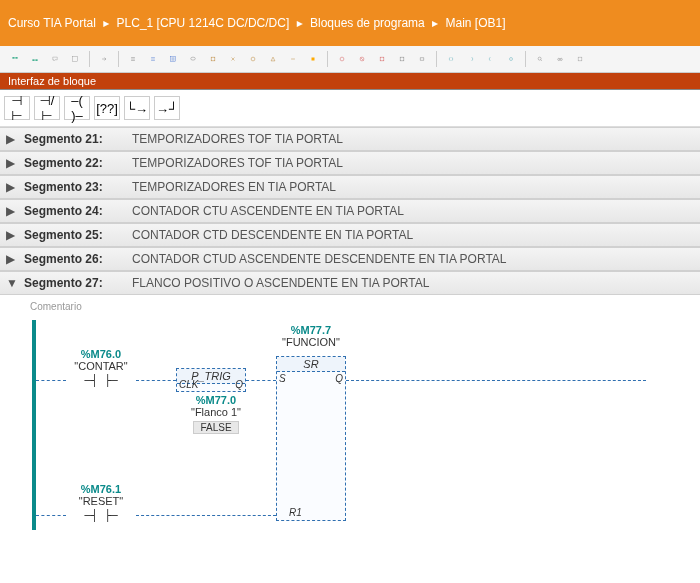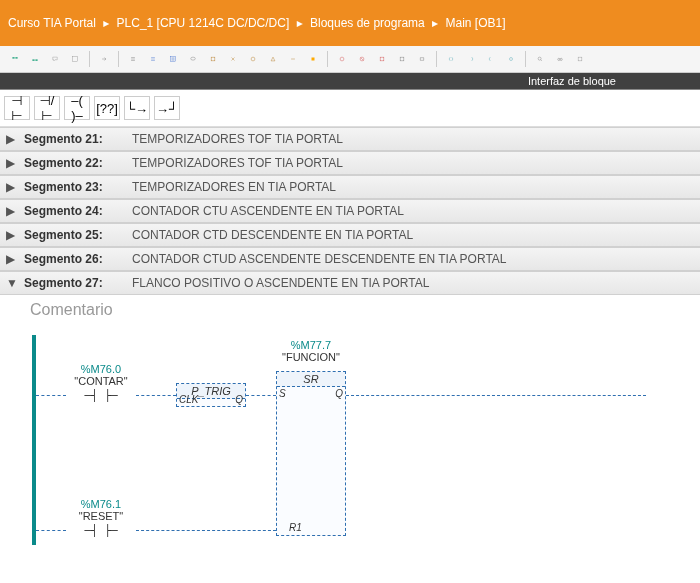--- a/index.html
+++ b/index.html
@@ -32,24 +32,24 @@
     width: 18px; height: 18px;
     display: inline-flex;
     align-items: center; justify-content: center;
     border: none; background: transparent;
     cursor: pointer;
     color: #444;
   }
   .tb-btn svg { width: 14px; height: 14px; }
   .tb-sep { width: 1px; height: 16px; background: #ccc; margin: 0 3px; }
   .interface-bar {
-    background: #404040;
+    background: #c2410c;
     color: #fff;
-    text-align: right;
-    padding: 2px 84px 2px 8px;
+    text-align: left;
+    padding: 2px 64px 2px 8px;
     font-size: 11px;
     border-bottom: 1px solid #888;
   }
   .lad-toolbar {
     display: flex;
     gap: 4px;
     padding: 6px 4px;
     border-bottom: 1px solid #ddd;
     background: #fff;
   }
@@ -79,34 +79,34 @@
     cursor: pointer;
   }
   .seg-title { font-weight: bold; min-width: 100px; }
   .seg-desc { color: #555; }
   .expanded-body {
     background: #fff;
     padding: 6px 6px 6px 30px;
   }
   .comment-lbl {
     color: #999;
-    font-size: 16px;
-    margin-bottom: 16px;
+    font-size: 10px;
+    margin-bottom: 8px;
   }
   .network {
     position: relative;
     height: 210px;
     border-left: 4px solid #0a8a8a;
     margin-left: 2px;
   }
   .rail-dash {
     position: absolute;
     border-top: 1px dashed #2f6fb0;
   }
-  .tag-addr { color: #0a8a8a; font-weight: normal; text-align: center; font-size: 11px; }
+  .tag-addr { color: #0a8a8a; font-weight: bold; text-align: center; font-size: 11px; }
   .tag-name { color: #333; text-align: center; font-size: 11px; }
   .contact {
     position: absolute;
     text-align: center;
     width: 80px;
   }
   .contact-sym {
     margin-top: 2px;
     font-family: monospace;
   }
@@ -363,20 +363,25 @@
         <div class="tag-addr">%M76.0</div>
         <div class="tag-name">"CONTAR"</div>
         <div class="contact-sym">─┤ ├─</div>
       </div>
 
       <div class="block" style="left:140px;top:48px;width:70px;height:24px">
         <div class="block-title">P_TRIG</div>
         <div class="block-pin" style="left:2px;bottom:1px">CLK</div>
         <div class="block-pin" style="right:2px;bottom:1px">Q</div>
       </div>
+      <div style="position:absolute;left:140px;top:74px;width:80px;text-align:center">
+        <div class="tag-addr">%M77.0</div>
+        <div class="tag-name">"Flanco 1"</div>
+        <div class="val-box">FALSE</div>
+      </div>
 
       <div style="position:absolute;left:240px;top:4px;width:70px;text-align:center">
         <div class="tag-addr">%M77.7</div>
         <div class="tag-name">"FUNCION"</div>
       </div>
       <div class="block" style="left:240px;top:36px;width:70px;height:165px">
         <div class="block-title">SR</div>
         <div class="block-pin" style="left:2px;top:16px">S</div>
         <div class="block-pin" style="right:2px;top:16px">Q</div>
         <div class="block-pin" style="left:12px;bottom:2px">R1</div>

